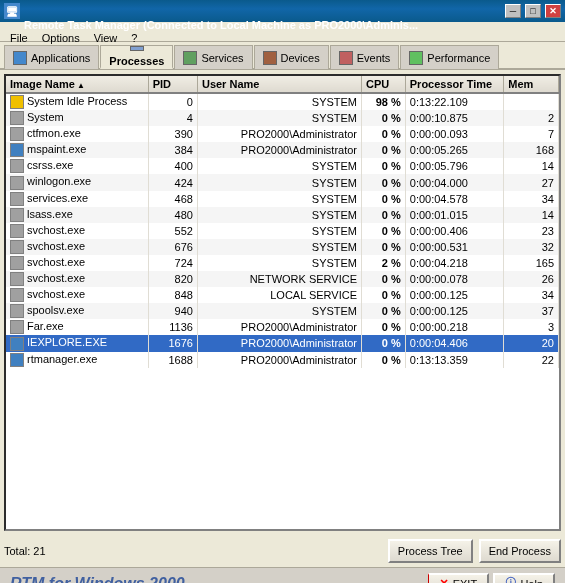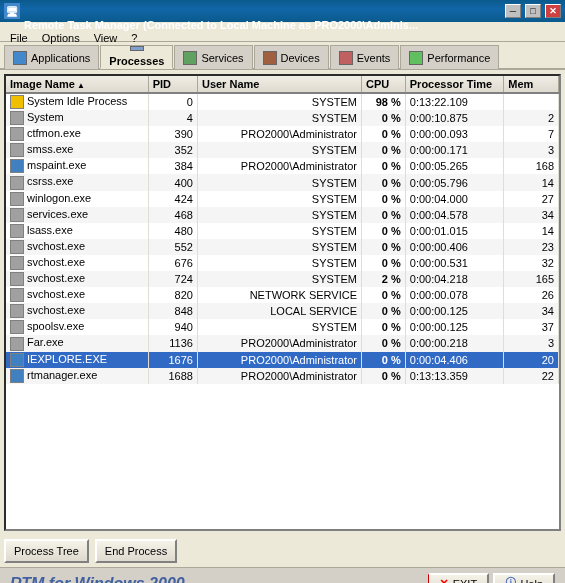--- a/index.html
+++ b/index.html
@@ -327,28 +327,20 @@
             </tr>
             <tr>
               <td class="col-image"><span class="process-icon gray"></span>ctfmon.exe</td>
               <td class="col-pid">390</td>
               <td class="col-user">PRO2000\Administrator</td>
               <td class="col-cpu">0 %</td>
               <td class="col-proctime">0:00:00.093</td>
               <td class="col-mem">7</td>
             </tr>
             <tr>
-              <td class="col-image"><span class="process-icon gray"></span>smss.exe</td>
-              <td class="col-pid">352</td>
-              <td class="col-user">SYSTEM</td>
-              <td class="col-cpu">0 %</td>
-              <td class="col-proctime">0:00:00.171</td>
-              <td class="col-mem">3</td>
-            </tr>
-            <tr>
               <td class="col-image"><span class="process-icon blue"></span>mspaint.exe</td>
               <td class="col-pid">384</td>
               <td class="col-user">PRO2000\Administrator</td>
               <td class="col-cpu">0 %</td>
               <td class="col-proctime">0:00:05.265</td>
               <td class="col-mem">168</td>
             </tr>
             <tr>
               <td class="col-image"><span class="process-icon gray"></span>csrss.exe</td>
               <td class="col-pid">400</td>
@@ -453,20 +445,21 @@
               <td class="col-proctime">0:13:13.359</td>
               <td class="col-mem">22</td>
             </tr>
           </tbody>
       </table>
     </div>
   </div>
 </div>
 
 <div id="bottom-bar">
+  <span id="total-label">Total:  21</span>
   <button class="action-btn">Process Tree</button>
   <button class="action-btn">End Process</button>
 </div>
 
 <div id="footer-brand">
   <span id="brand-text">RTM for Windows 2000</span>
   <div id="footer-buttons">
     <button class="footer-btn exit-btn">
       <span style="color:red; font-weight:bold;">✕</span>
       <span>EXIT</span>

